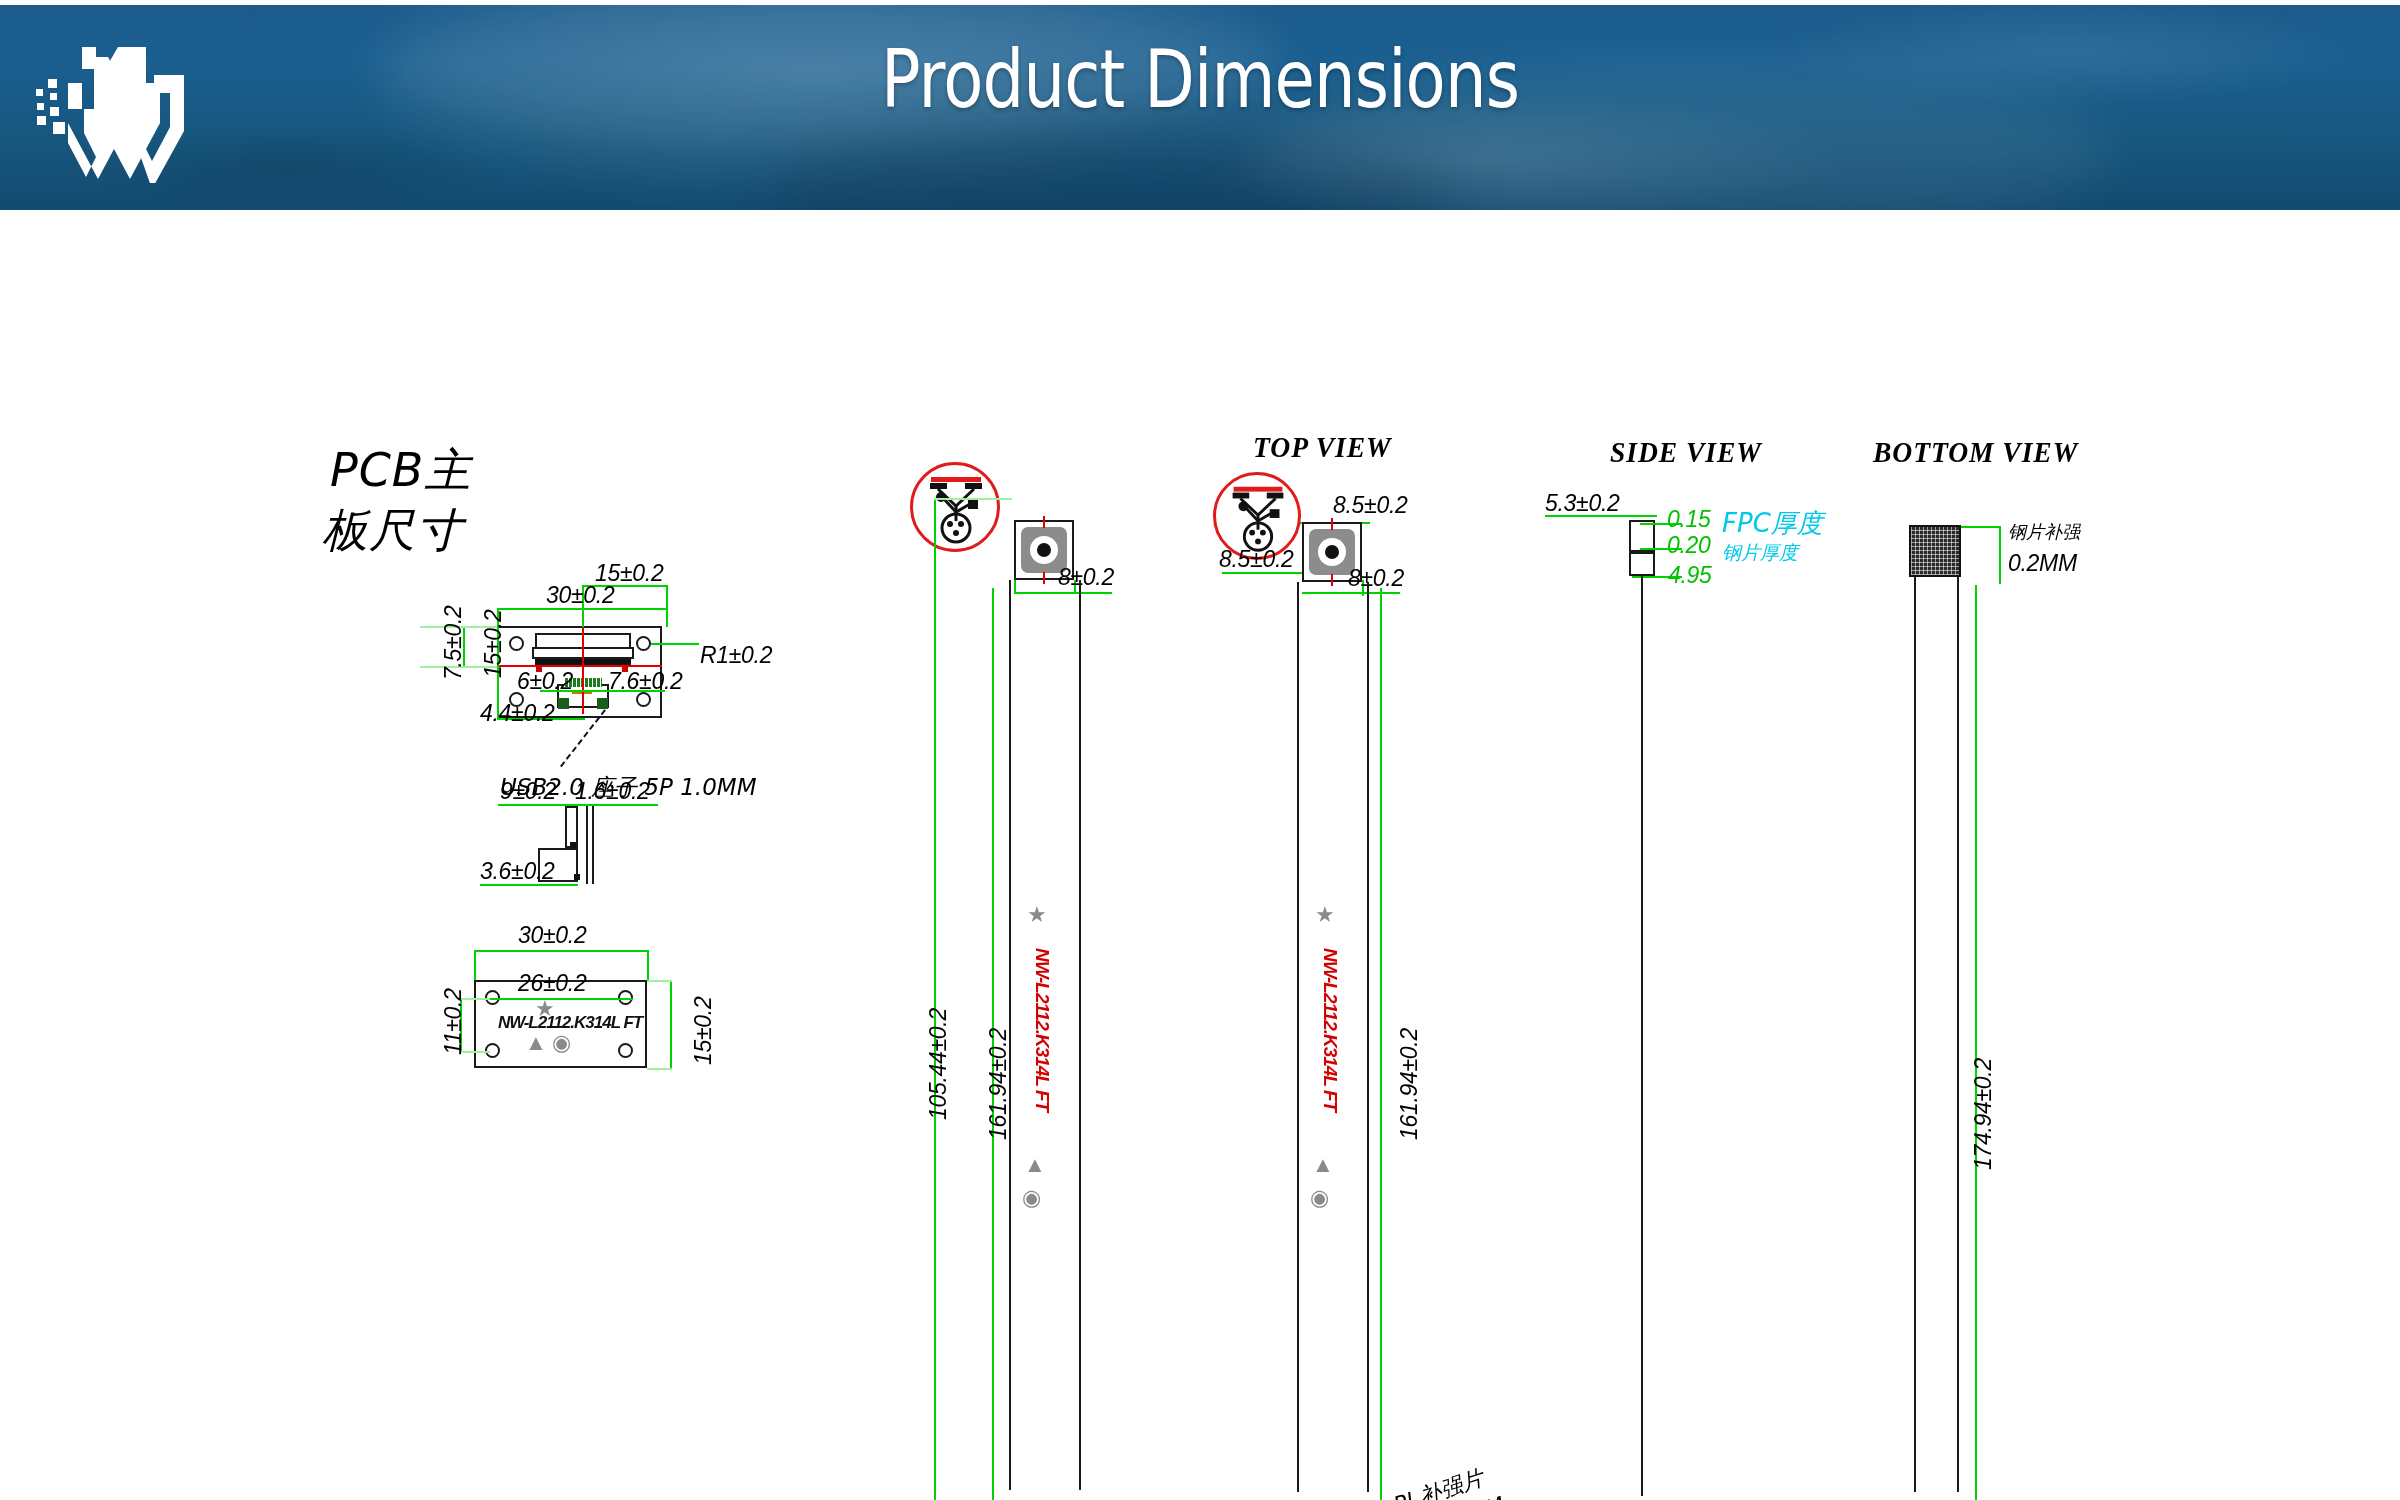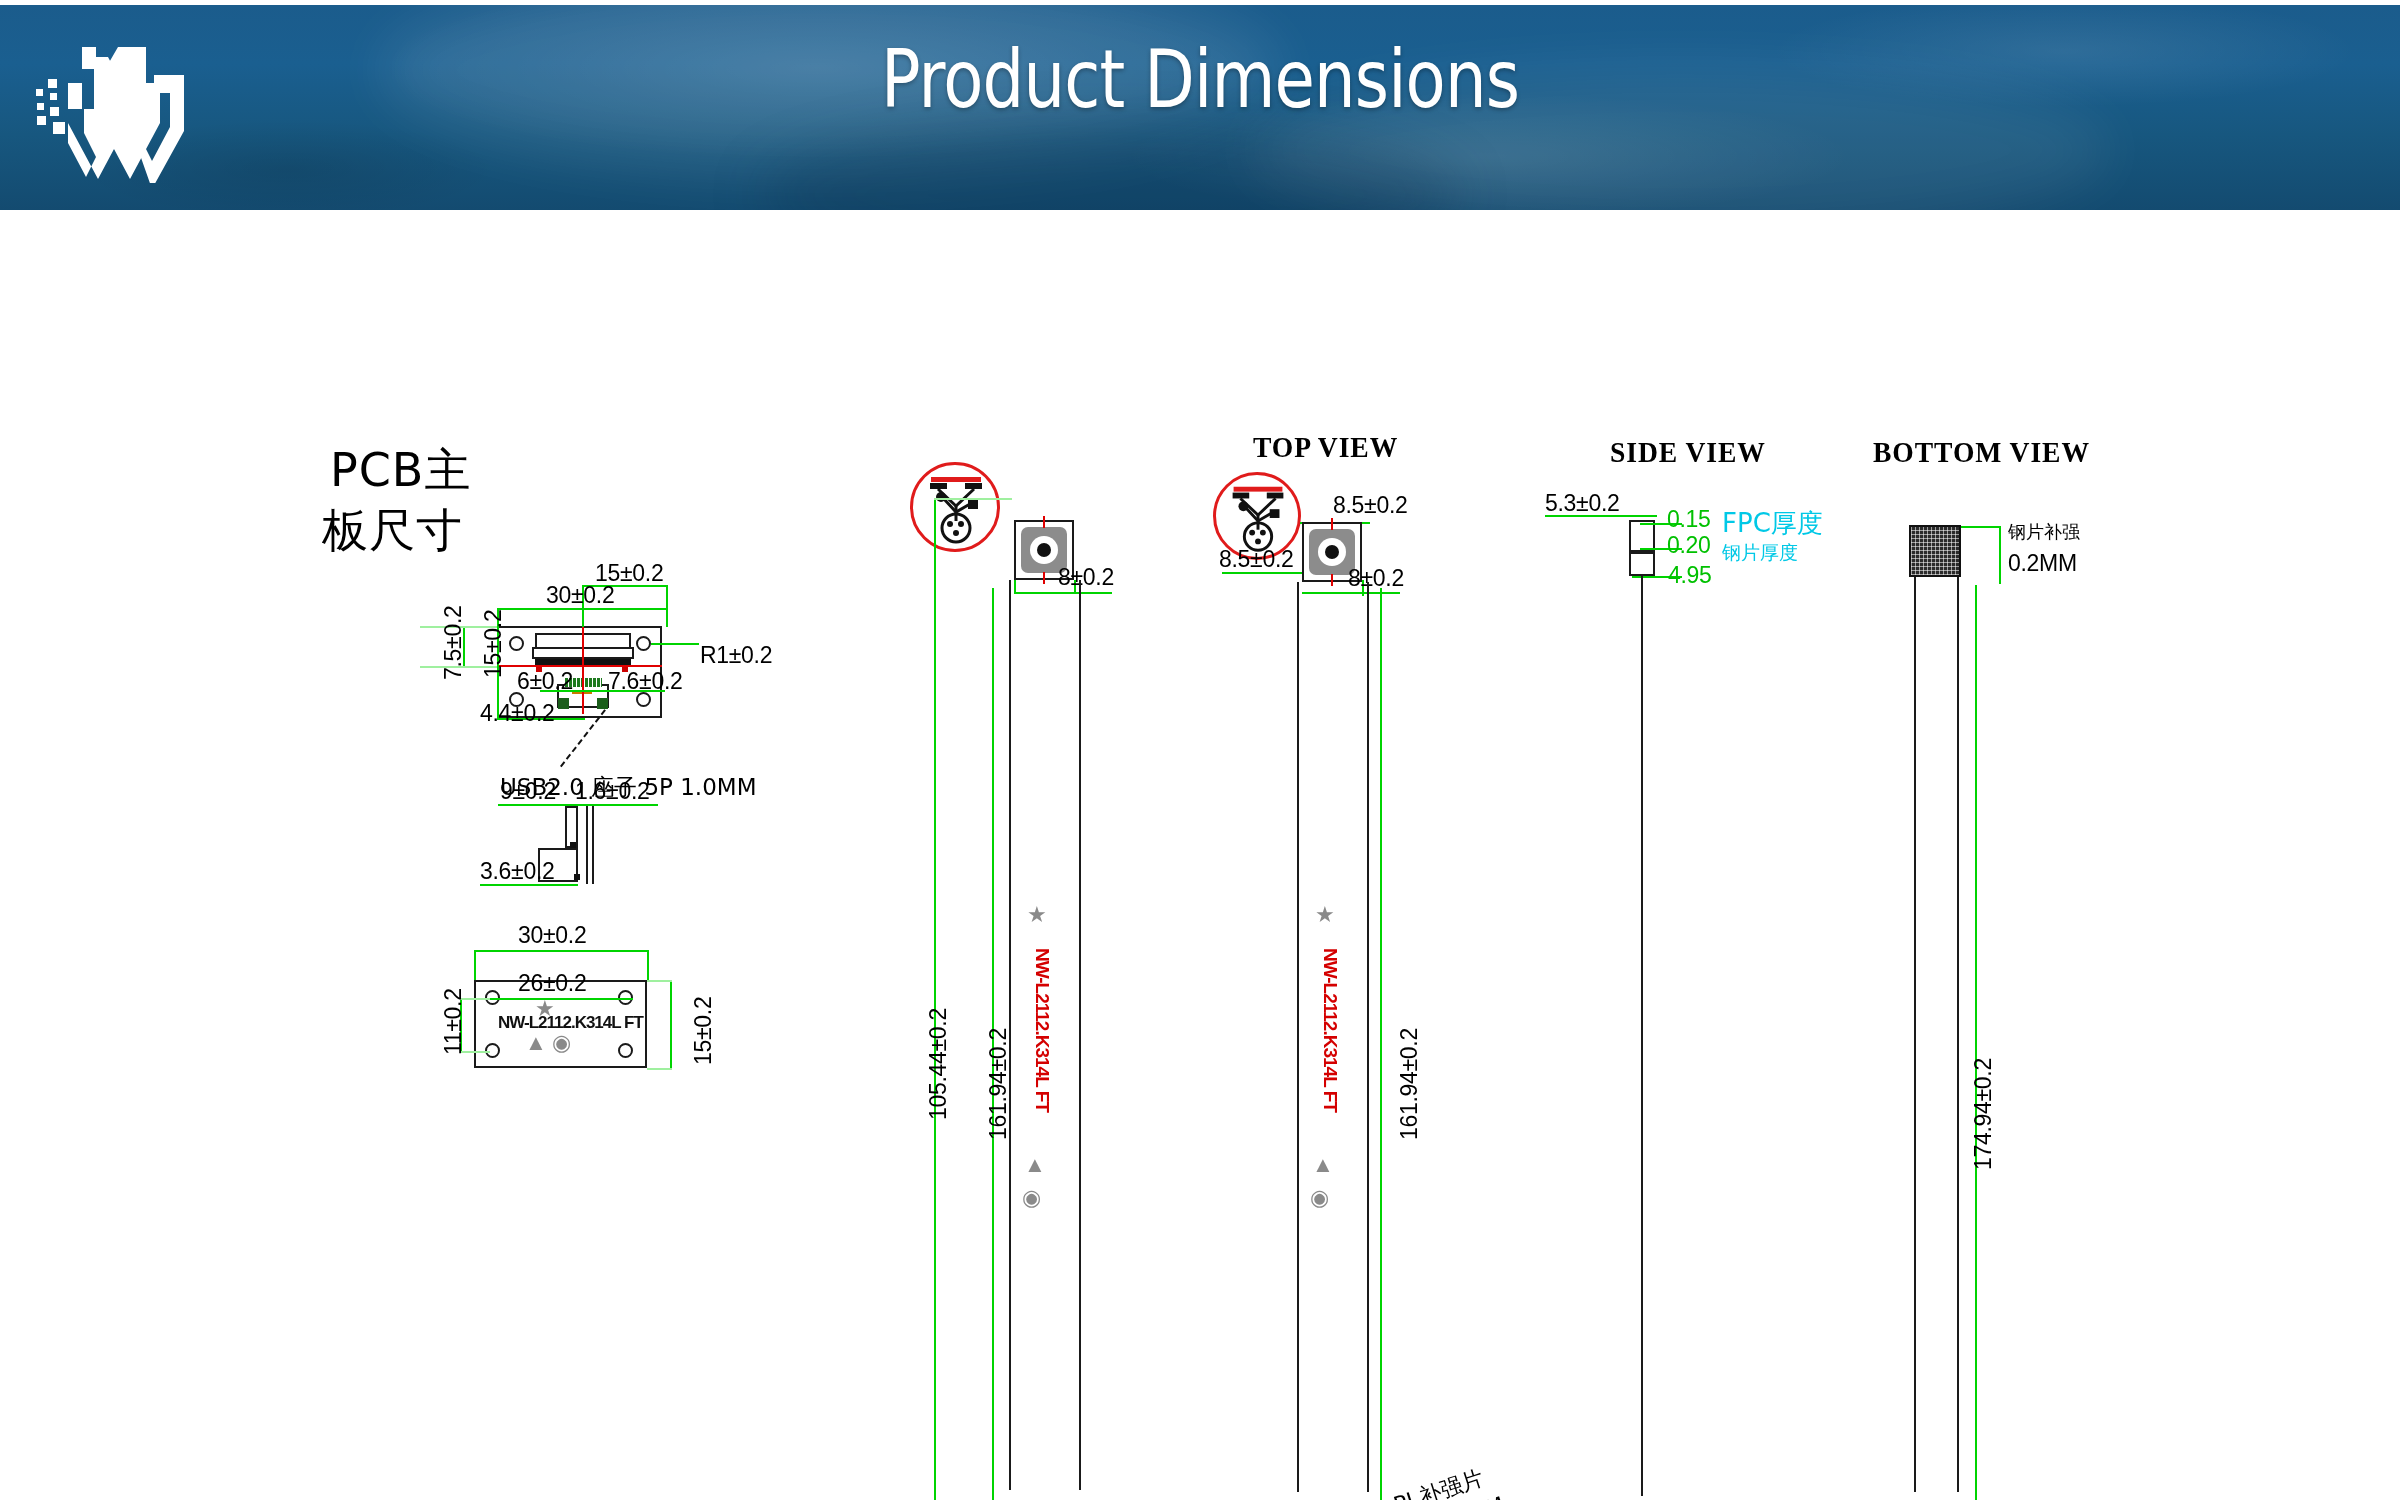--- a/index.html
+++ b/index.html
@@ -59,20 +59,21 @@
     transform-origin: 50% 50%;
     text-shadow: 0 2px 5px rgba(0,0,0,0.30);
     white-space: nowrap;
   }
 
   
   #canvas {
     position: absolute; left: 0; top: 210px;
     width: 2400px; height: 1290px;
     background: #ffffff;
+    font-style: italic;
   }
 
   
   .abs { position: absolute; }
 
   .dimtxt {
     position: absolute;
     color: #000000;
     font-size: 23px;
     font-family: "Liberation Sans", sans-serif;

